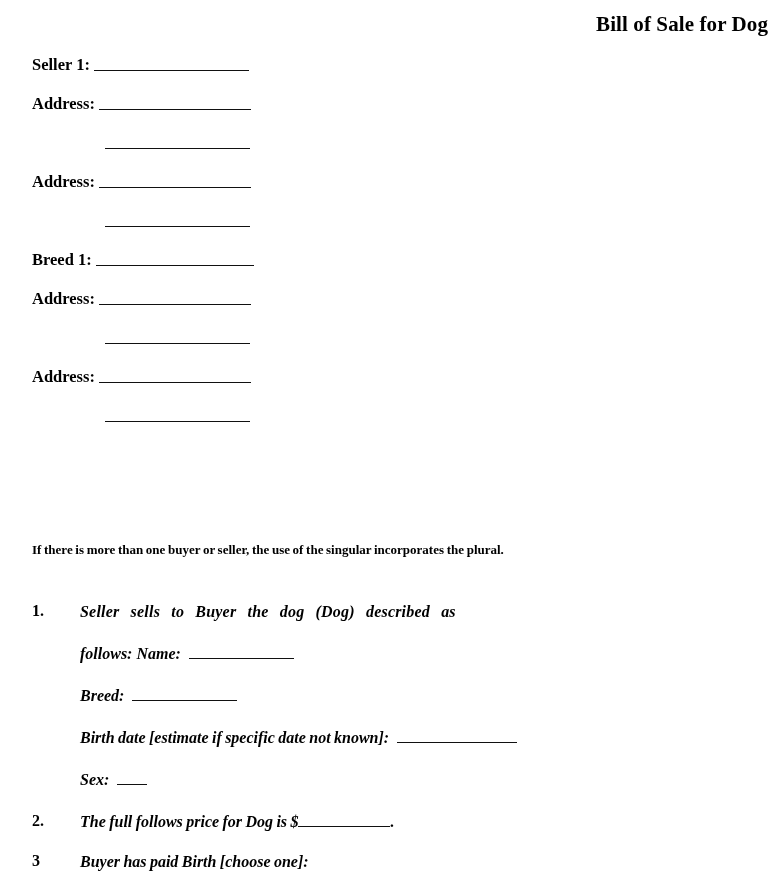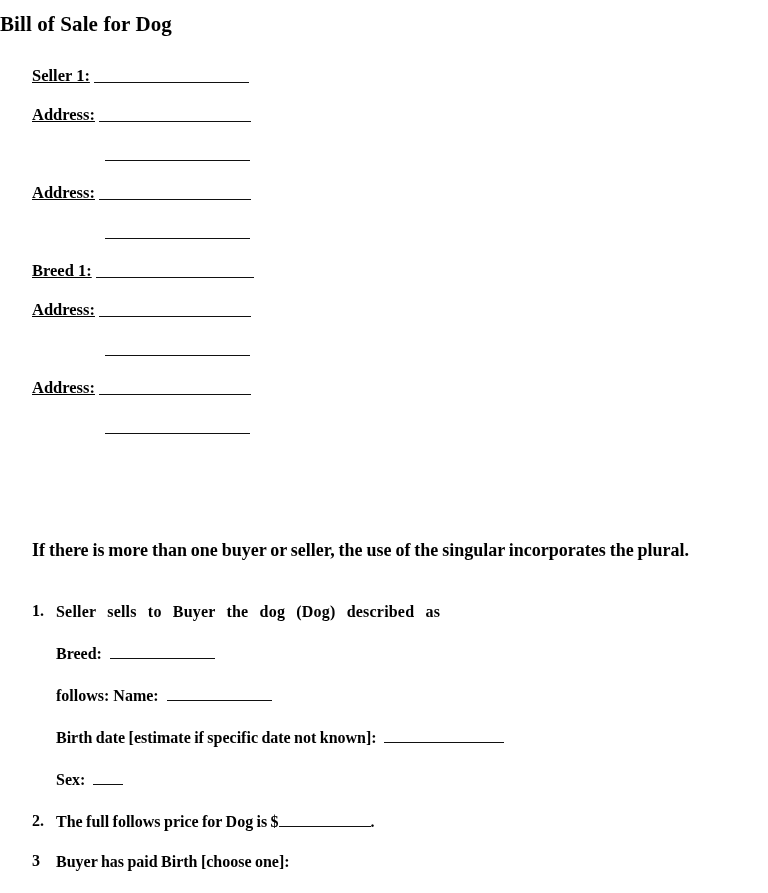--- a/index.html
+++ b/index.html
@@ -23,43 +23,42 @@
     position: relative;
     box-sizing: border-box;
   }
 
   
   .doc-title {
     position: absolute;
     top: 12px;
     left: 0;
     width: 768px;
-    text-align: left;
+    text-align: right;
     font-size: 21px;
     font-weight: 700;
     letter-spacing: 0.1px;
     font-family: "Liberation Serif", "DejaVu Serif", serif;
   }
 
   
   .party-block {
     position: absolute;
     left: 32px;
     top: 56px;
     width: 700px;
   }
   .field-row {
     height: 39px;
     display: flex;
-    align-items: center;
+    align-items: flex-start;
     font-size: 16.5px;
     font-family: "Liberation Serif", "DejaVu Serif", serif;
     font-weight: 600;
     white-space: nowrap;
-    text-decoration: underline;
   }
   .field-label {
     display: inline-block;
     font-weight: 600;
     line-height: 18px;
   }
   .rule {
     display: inline-block;
     border-bottom: 1.6px solid #111111;
     height: 14px;
@@ -68,21 +67,21 @@
   .rule-indent {
     margin-left: 73px;
   }
 
   
   .para {
     position: absolute;
     left: 32px;
     top: 538px;
     width: 672px;
-    font-size: 18px;
+    font-size: 13px;
     font-weight: 600;
     line-height: 24px;
     font-family: "Liberation Serif", "DejaVu Serif", serif;
     text-align: left;
   }
 
   
   .list {
     position: absolute;
     left: 32px;
@@ -96,21 +95,22 @@
     font-family: "Liberation Serif", "DejaVu Serif", serif;
   }
   .li-num {
     position: absolute;
     left: 0;
     top: 0;
     width: 28px;
     font-weight: 600;
   }
   .li-body {
-    margin-left: 24px;
+    margin-left: 48px;
+    font-style: italic;
   }
   .li-line {
     height: 42px;
     white-space: nowrap;
     line-height: 20px;
   }
   .li-line.justified {
     letter-spacing: 0.2px;
     word-spacing: 7px;
   }
@@ -178,26 +178,26 @@
   <div class="para tight">If there is more than one buyer or seller, the use of the singular incorporates the plural.</div>
 
   <div class="list">
 
     <div class="li">
       <span class="li-num">1.</span>
       <div class="li-body">
         <div class="li-line justified">Seller sells to Buyer the dog (Dog) described as</div>
 
         <div class="li-line sub">
+          <span>follows: Name:</span>
+          <span class="rule" style="width:105px;"></span>
+        </div>
+
+        <div class="li-line sub">
           <span>Breed:</span>
-          <span class="rule" style="width:105px;"></span>
-        </div>
-
-        <div class="li-line sub">
-          <span>follows: Name:</span>
           <span class="rule" style="width:105px;"></span>
         </div>
 
         <div class="li-line sub tight">
           <span>Birth date [estimate if specific date not known]:</span>
           <span class="rule" style="width:120px;"></span>
         </div>
 
         <div class="li-line sub">
           <span>Sex:</span>

